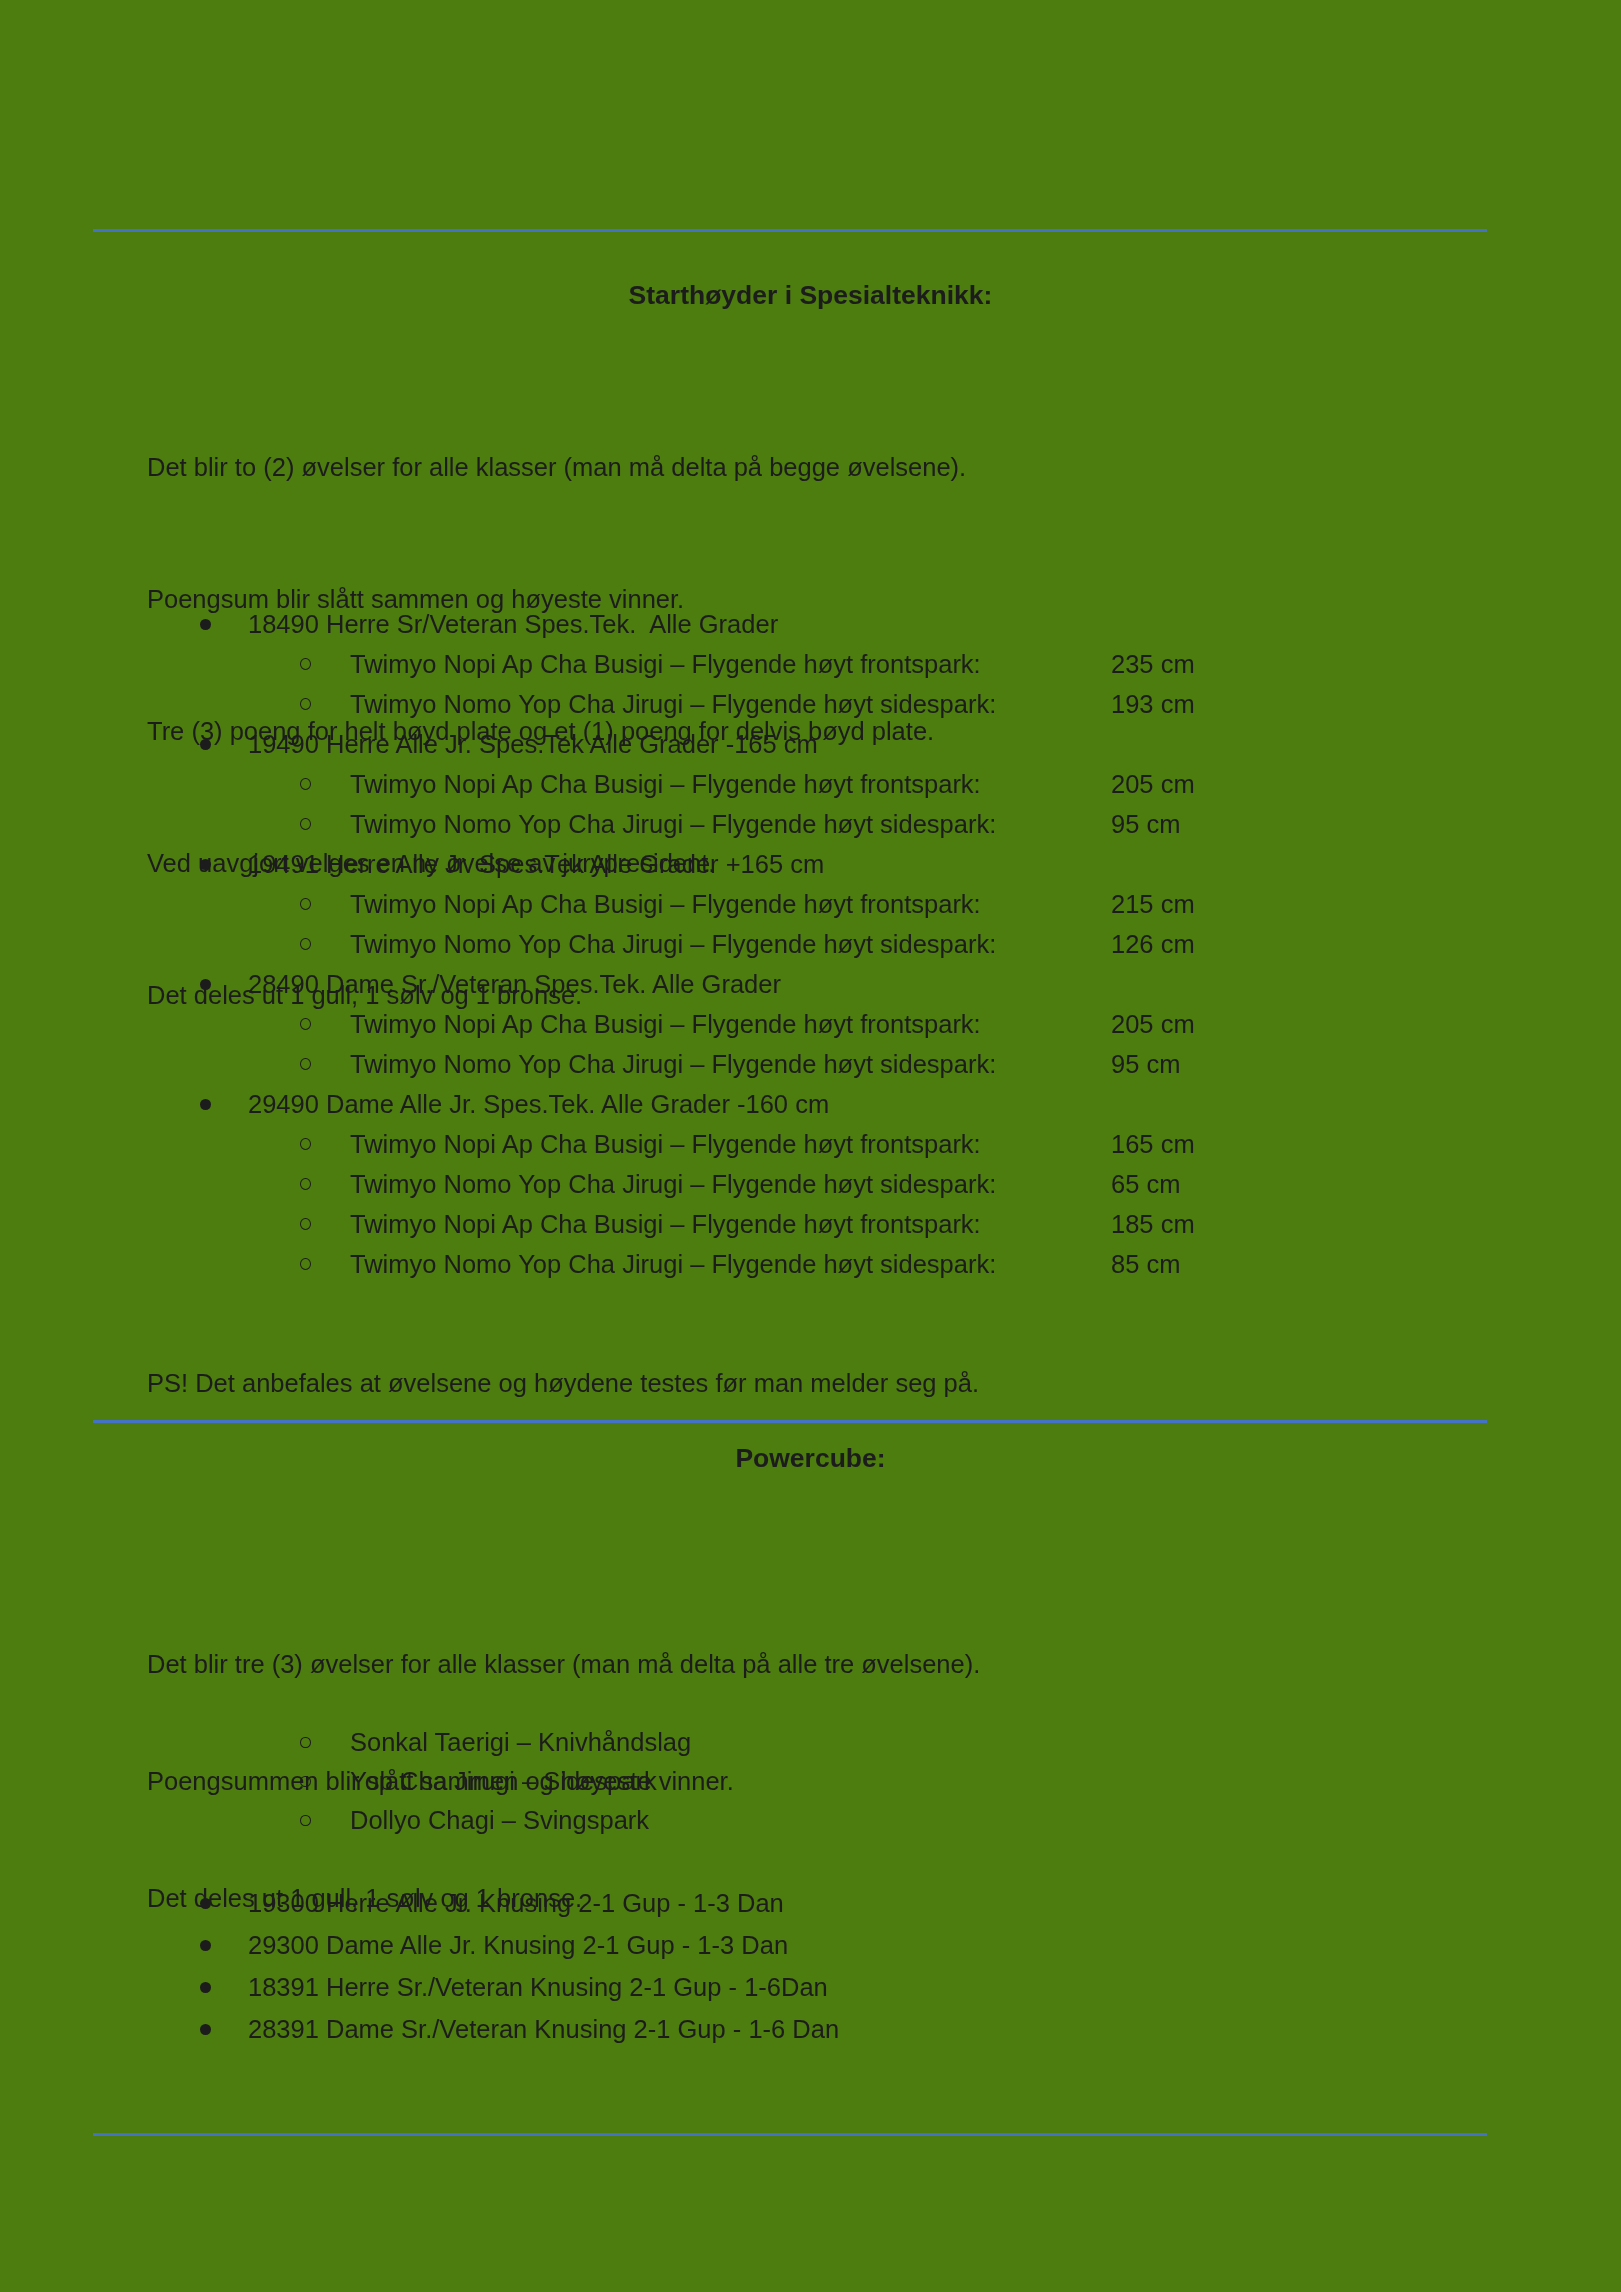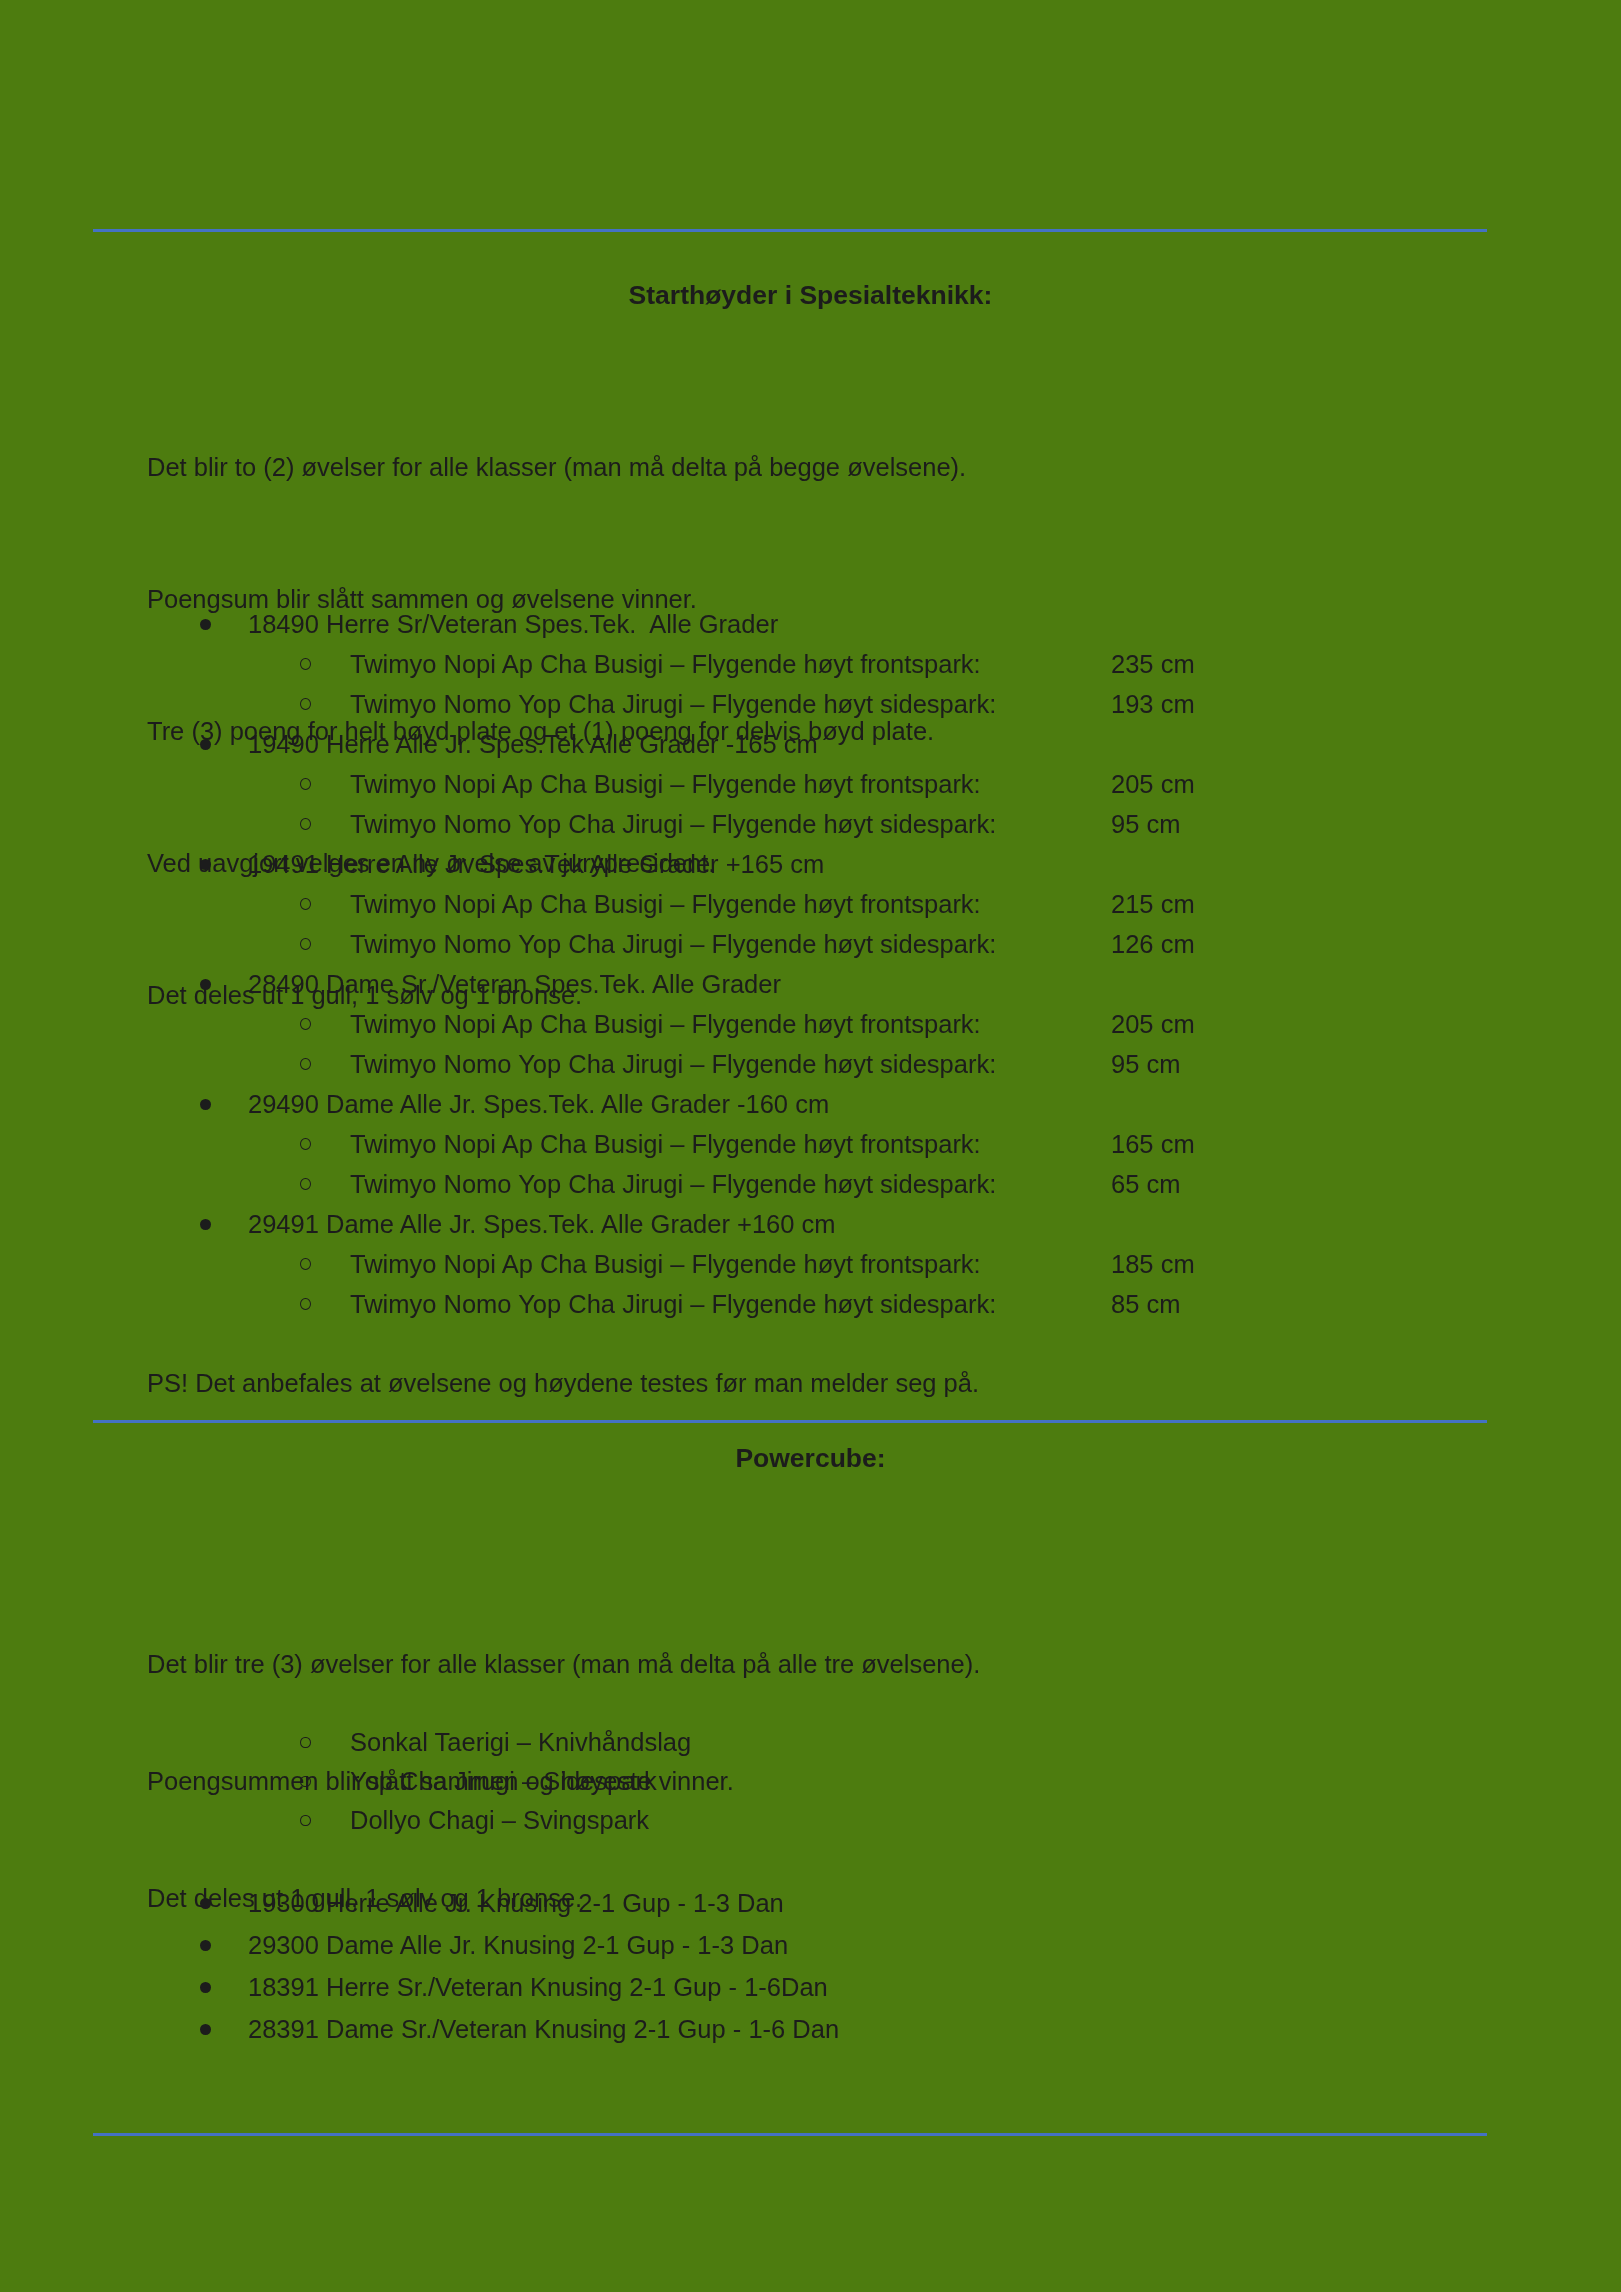--- a/index.html
+++ b/index.html
@@ -66,21 +66,21 @@
 <body>
 
 <div class="page">
 
   <div class="rule" id="rule-top"></div>
 
   <div class="section-title" id="title-spesialteknikk">Starthøyder i Spesialteknikk:</div>
 
   <div class="para" id="intro-spesialteknikk">
     <div>Det blir to (2) øvelser for alle klasser (man må delta på begge øvelsene).</div>
-    <div>Poengsum blir slått sammen og øvelsene vinner.</div>
+    <div>Poengsum blir slått sammen og høyeste vinner.</div>
     <div>Tre (3) poeng for helt bøyd plate og et (1) poeng for delvis bøyd plate.</div>
     <div>Ved uavgjort velges en ny øvelse av jurypresident.</div>
     <div>Det deles ut 1 gull, 1 sølv og 1 bronse.</div>
   </div>
 
   <div class="list" id="class-list-spesialteknikk">
 
     <div class="row l1">
         <span class="dot"></span>
         <span class="txt">18490 Herre Sr/Veteran Spes.Tek.  Alle Grader</span>
@@ -149,24 +149,20 @@
         <span class="circ"></span>
         <span class="txt">Twimyo Nopi Ap Cha Busigi – Flygende høyt frontspark:</span>
         <span class="val">165 cm</span>
       </div>
     <div class="row l2">
         <span class="circ"></span>
         <span class="txt">Twimyo Nomo Yop Cha Jirugi – Flygende høyt sidespark:</span>
         <span class="val">65 cm</span>
       </div>
 
-    <div class="row l1">
-        <span class="dot"></span>
-        <span class="txt">29491 Dame Alle Jr. Spes.Tek. Alle Grader +160 cm</span>
-      </div>
     <div class="row l2">
         <span class="circ"></span>
         <span class="txt">Twimyo Nopi Ap Cha Busigi – Flygende høyt frontspark:</span>
         <span class="val">185 cm</span>
       </div>
     <div class="row l2">
         <span class="circ"></span>
         <span class="txt">Twimyo Nomo Yop Cha Jirugi – Flygende høyt sidespark:</span>
         <span class="val">85 cm</span>
       </div>

